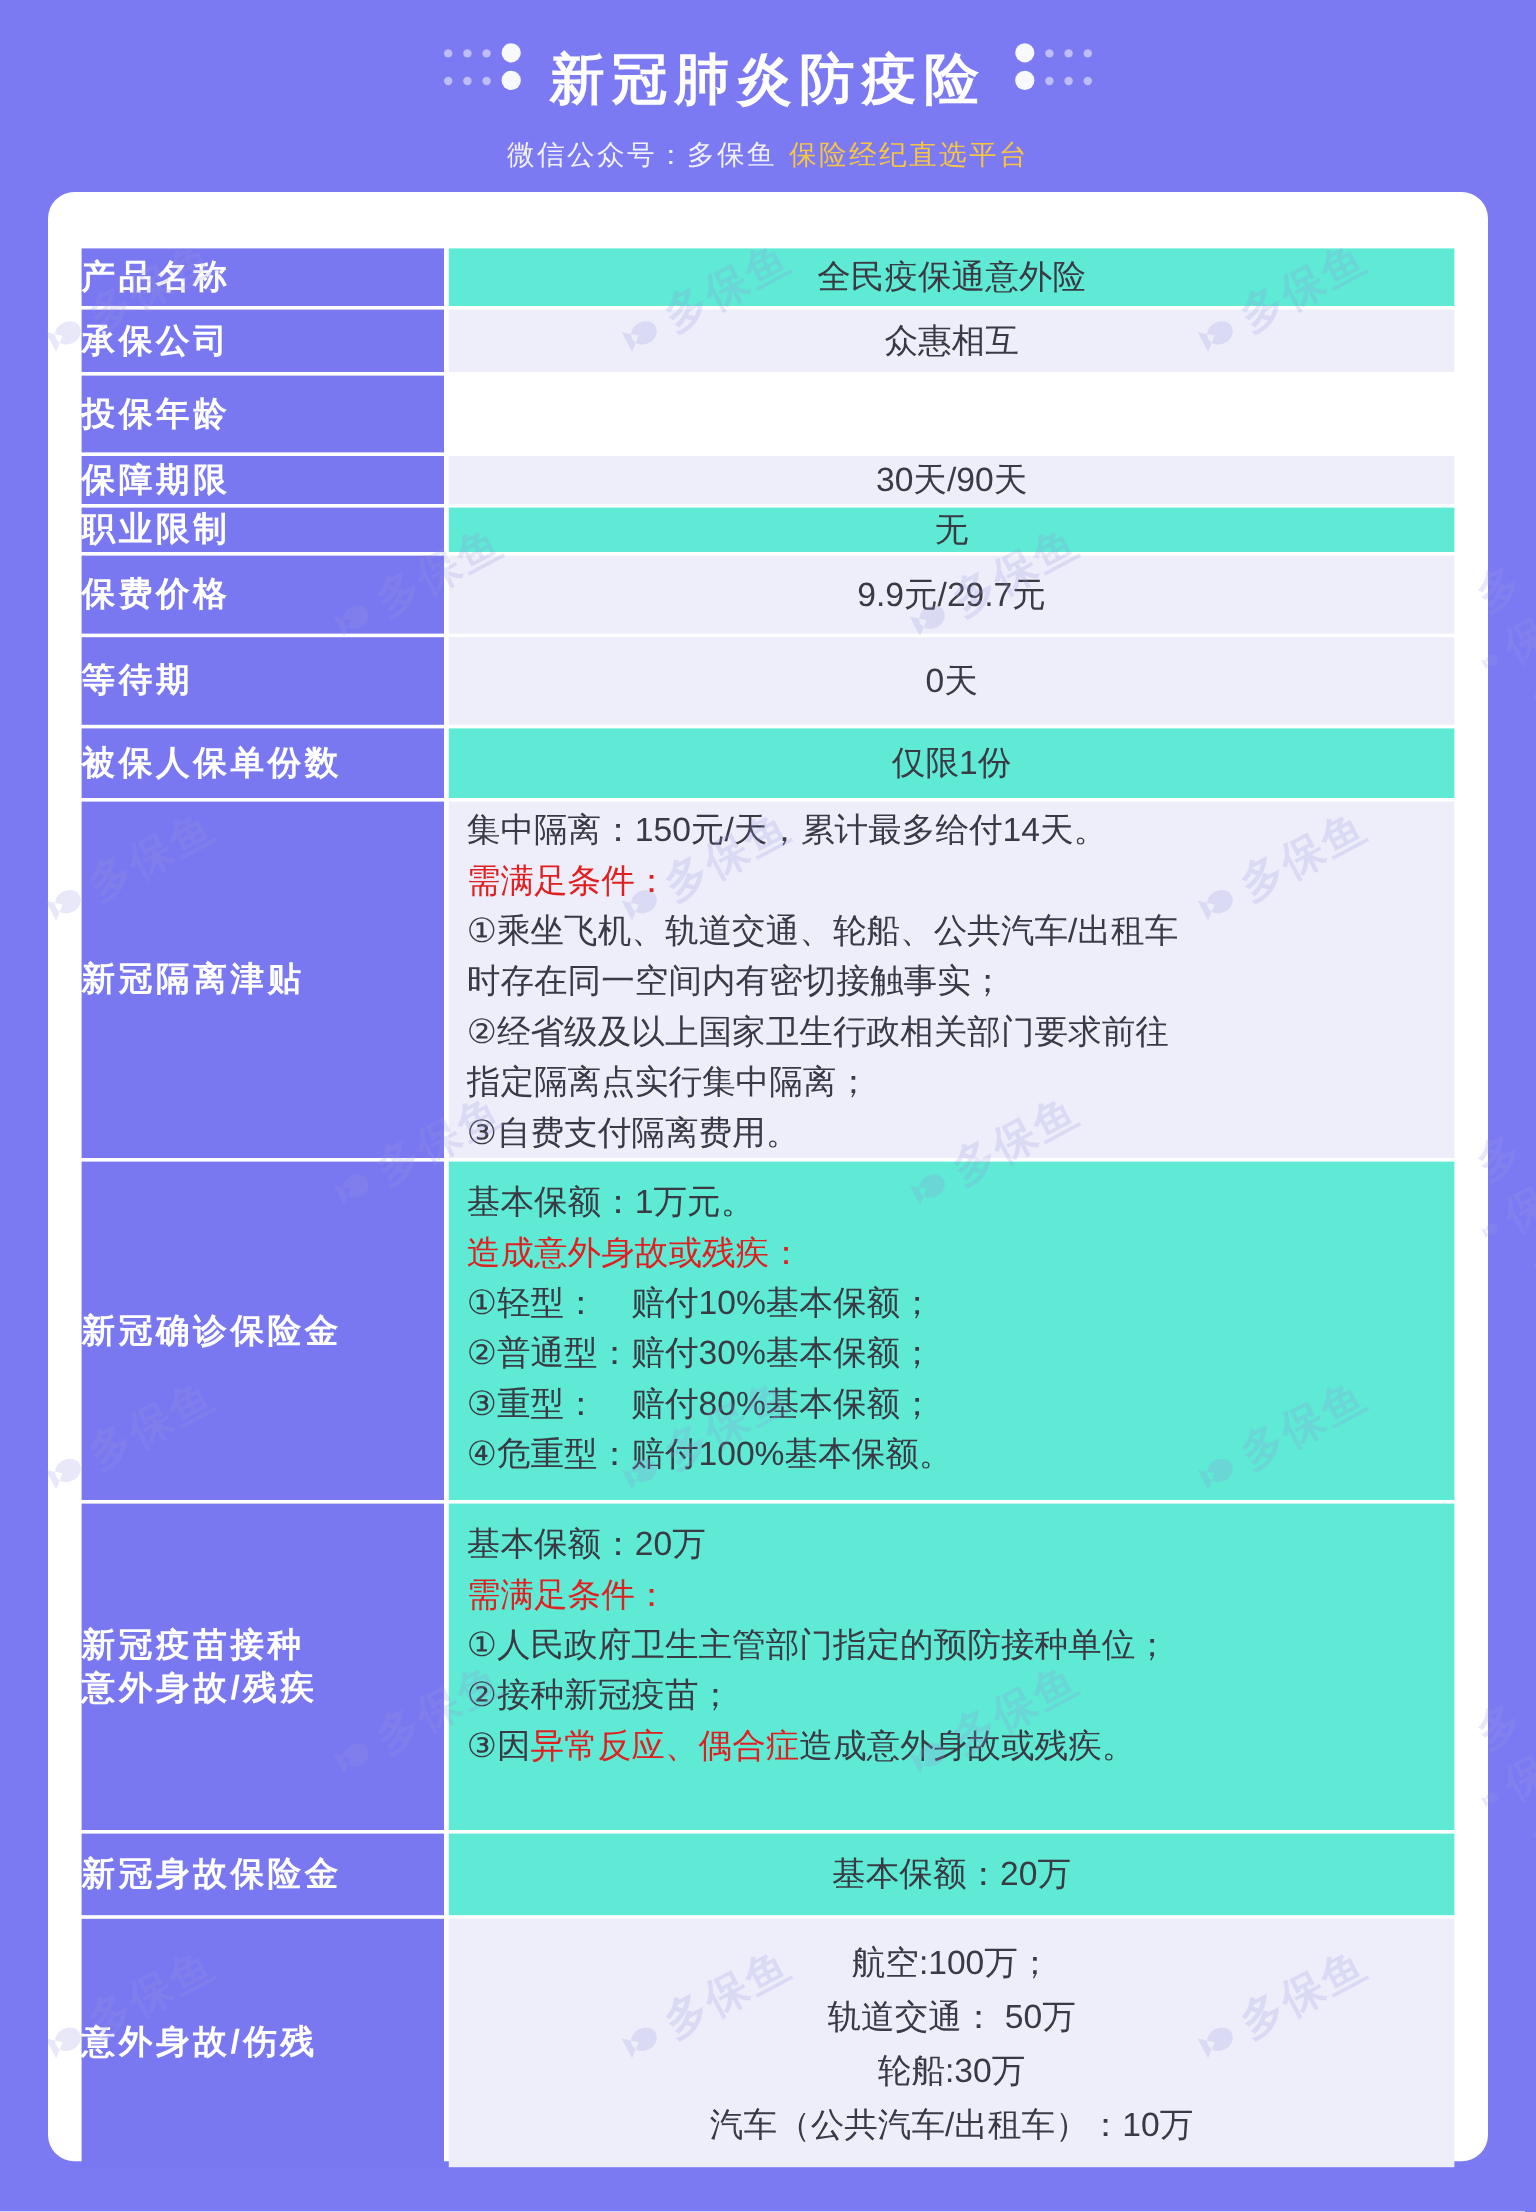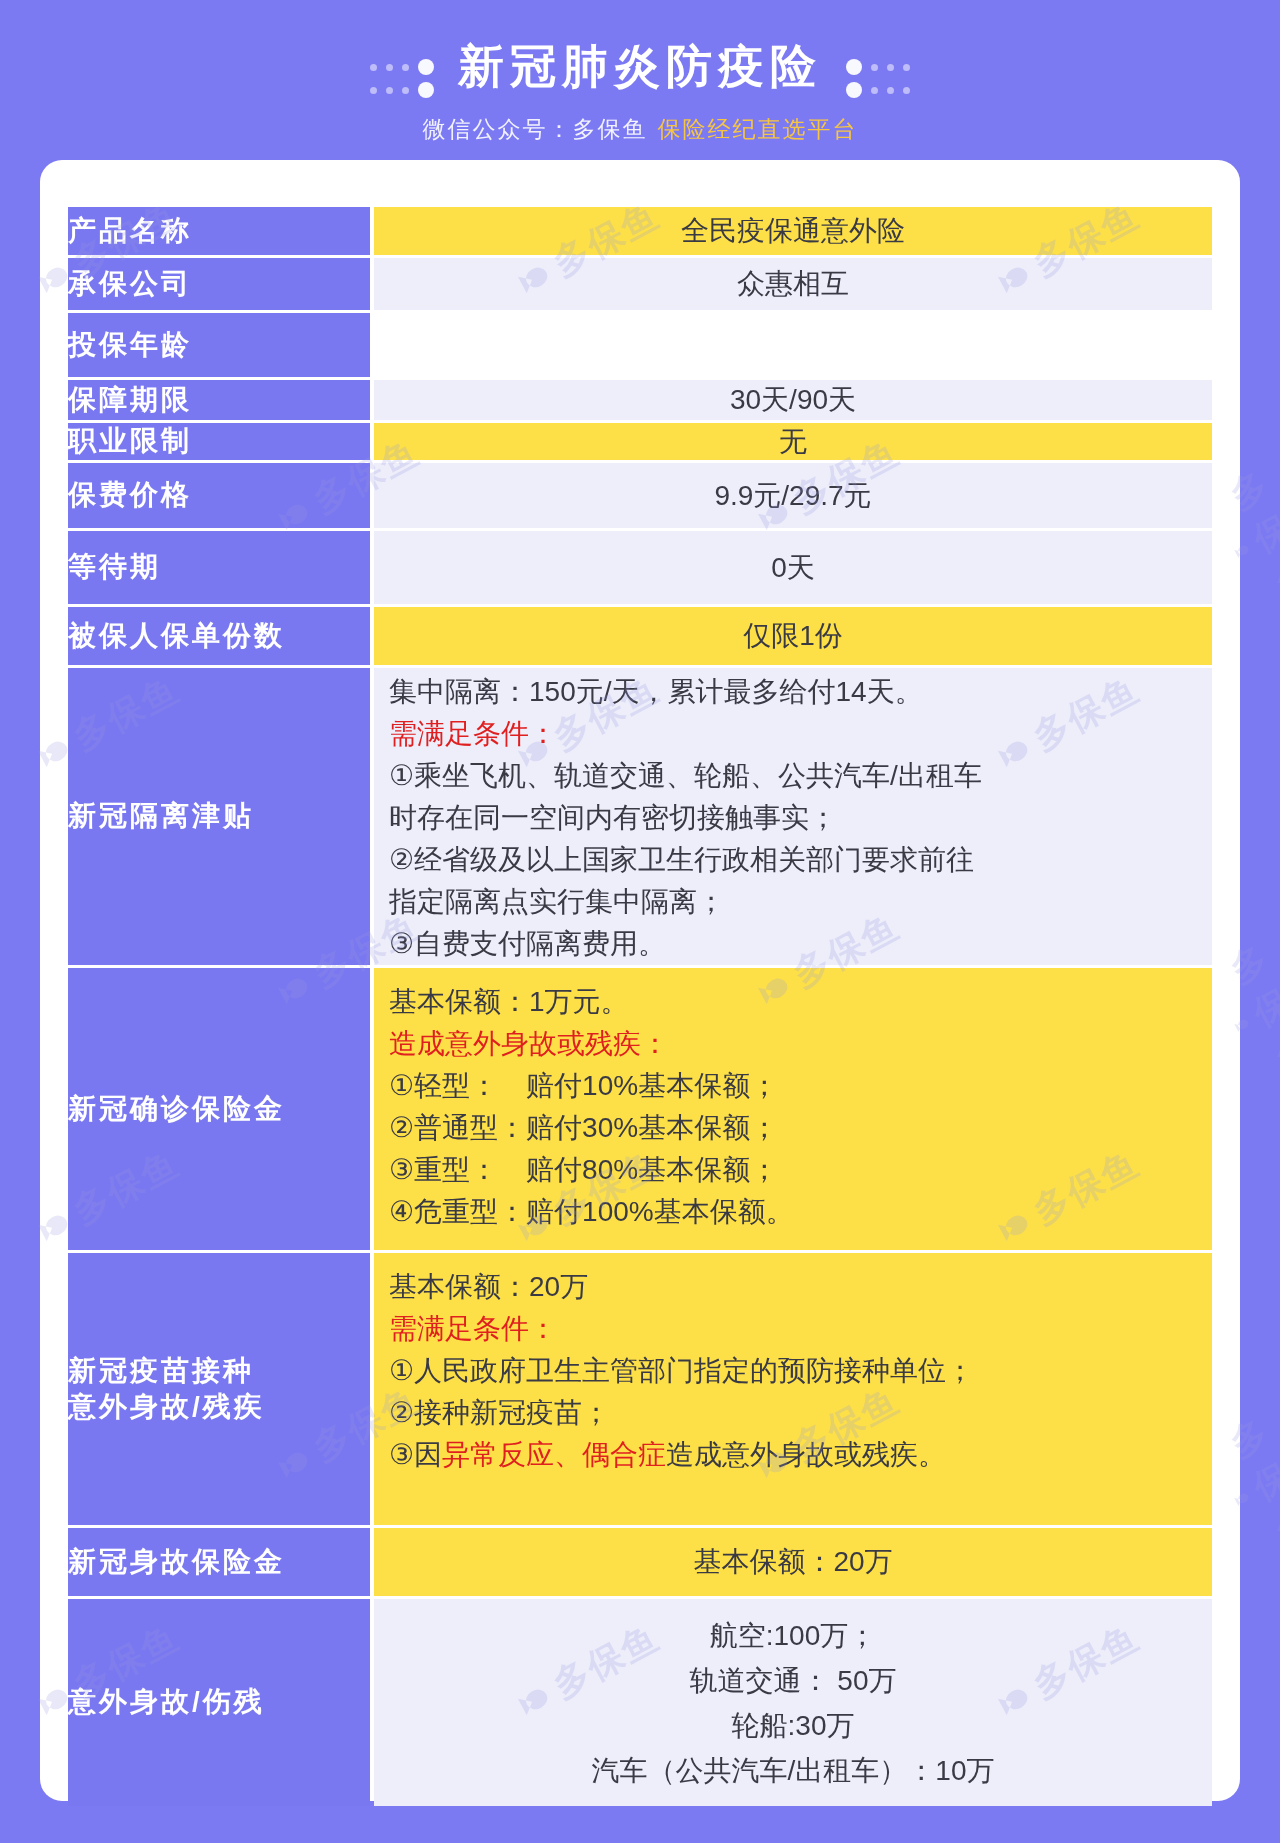--- a/index.html
+++ b/index.html
@@ -5,38 +5,38 @@
   :root{
     --page-bg:#7c7af3; --label-bg:#7a78f1; --tint-bg:#edeefa;
     --red:#e02020; --text:#3a3a45; --gold:#f6c542;
   }
   *{margin:0;padding:0;box-sizing:border-box;}
   body{width:1280px;height:1843px;font-family:"Liberation Sans","DejaVu Sans",sans-serif;overflow:hidden;}
   .page{position:relative;width:1280px;height:1843px;background:var(--page-bg);overflow:hidden;}
 
   
   .header{position:relative;padding-top:36px;text-align:center;z-index:2;}
-  .title-row{display:flex;justify-content:center;align-items:flex-end;gap:24px;}
+  .title-row{display:flex;justify-content:center;align-items:flex-start;gap:24px;}
   .title{color:#ffffff;font-size:46px;font-weight:bold;letter-spacing:6px;}
   .dots{display:flex;flex-direction:column;gap:7px;}
   .dotrow{display:flex;align-items:center;gap:9px;}
   .dot{border-radius:50%;background:rgba(255,255,255,.5);}
   .dot.big{background:rgba(255,255,255,.95);}
   .subtitle{margin-top:16px;font-size:23px;color:#f2f2ff;letter-spacing:2px;}
   .subtitle .hl{color:var(--gold);margin-left:10px;}
 
   
   .card{position:absolute;left:40px;top:160px;width:1200px;height:1641px;
         background:#ffffff;border-radius:22px;padding:47px 28px 0 28px;z-index:1;}
   .trow{display:flex;margin-bottom:3px;}
   .tlabel{width:302px;flex:0 0 302px;background:var(--label-bg);color:#ffffff;
           font-weight:bold;font-size:28px;letter-spacing:3px;line-height:1.3;
           display:flex;flex-direction:column;justify-content:center;align-items:flex-start;
           text-align:center;margin-right:4px;}
-  .tvalue{flex:1;background:#fde047;color:var(--text);font-size:28px;line-height:42px;
+  .tvalue{flex:1;background:#5eead4;color:var(--text);font-size:28px;line-height:42px;
           display:flex;flex-direction:column;}
   .tvalue.tint{background:var(--tint-bg);}
   .tvalue.center{justify-content:center;align-items:center;text-align:center;}
   .tvalue.left{justify-content:flex-start;align-items:flex-start;text-align:left;
                padding:3px 6px 0 15px;}
   .tvalue.left.pad{padding-top:13px;}
   .vline{white-space:nowrap;}
   .wide{line-height:45px;}
   .red{color:var(--red);}
 

